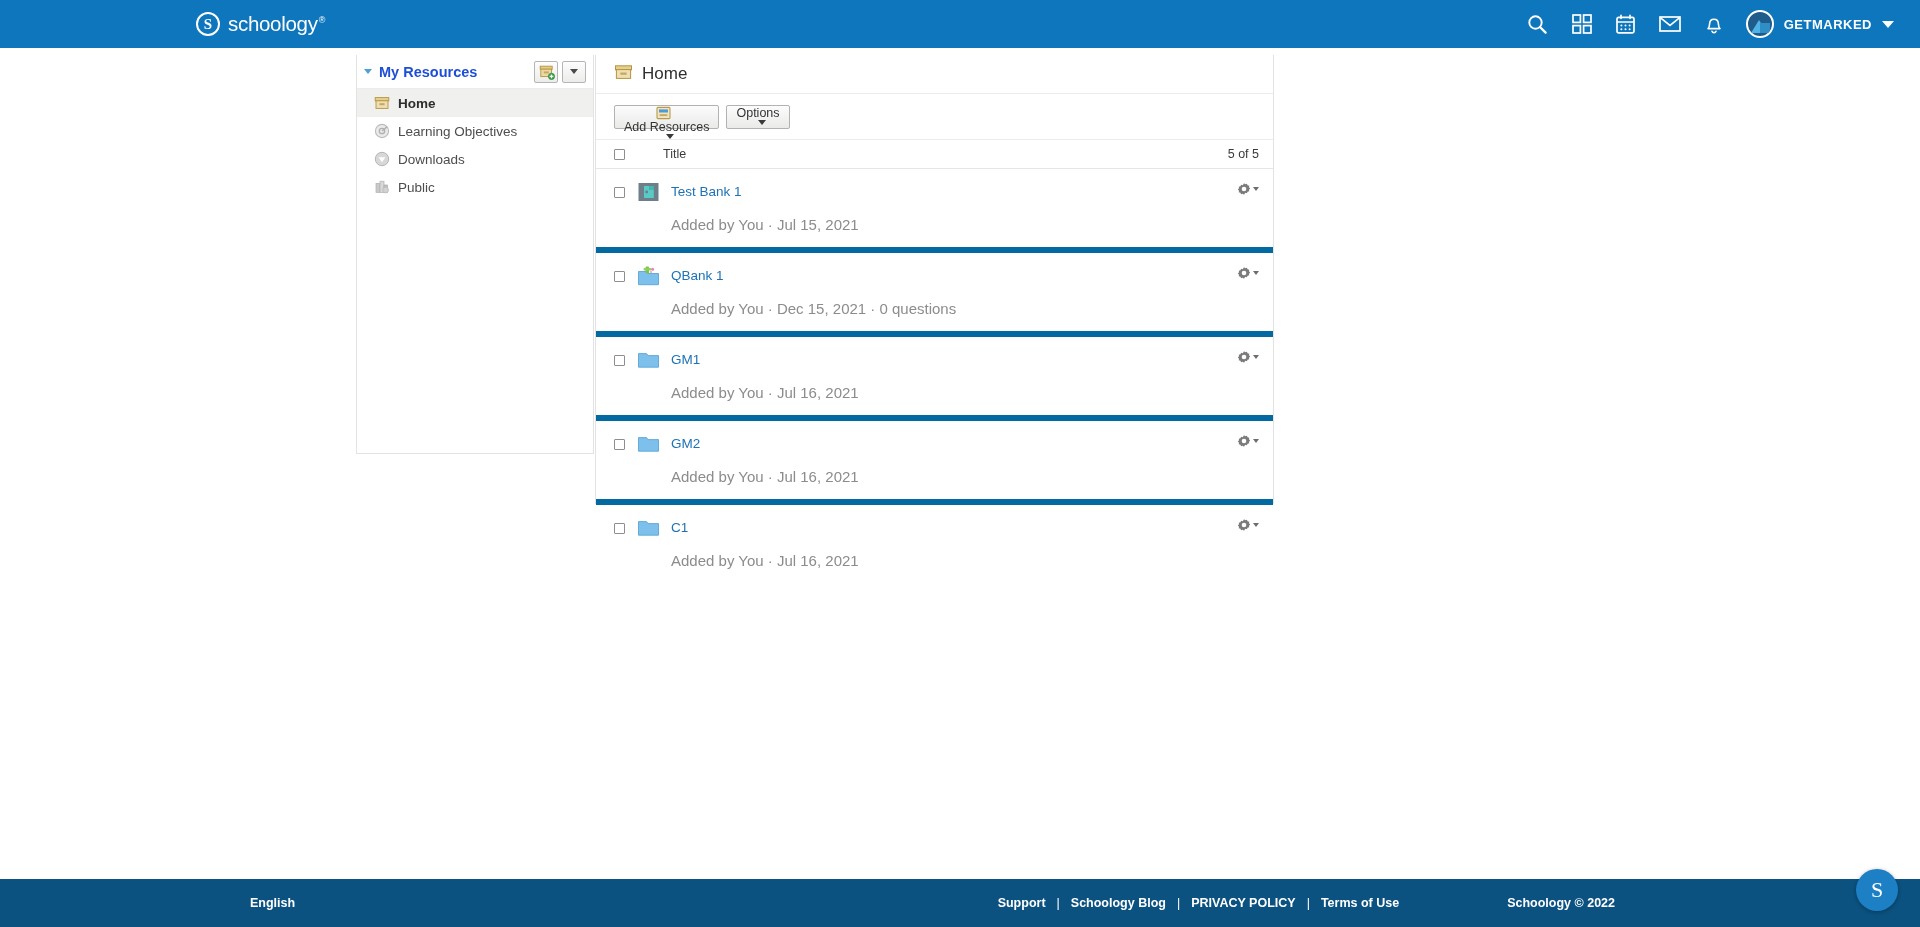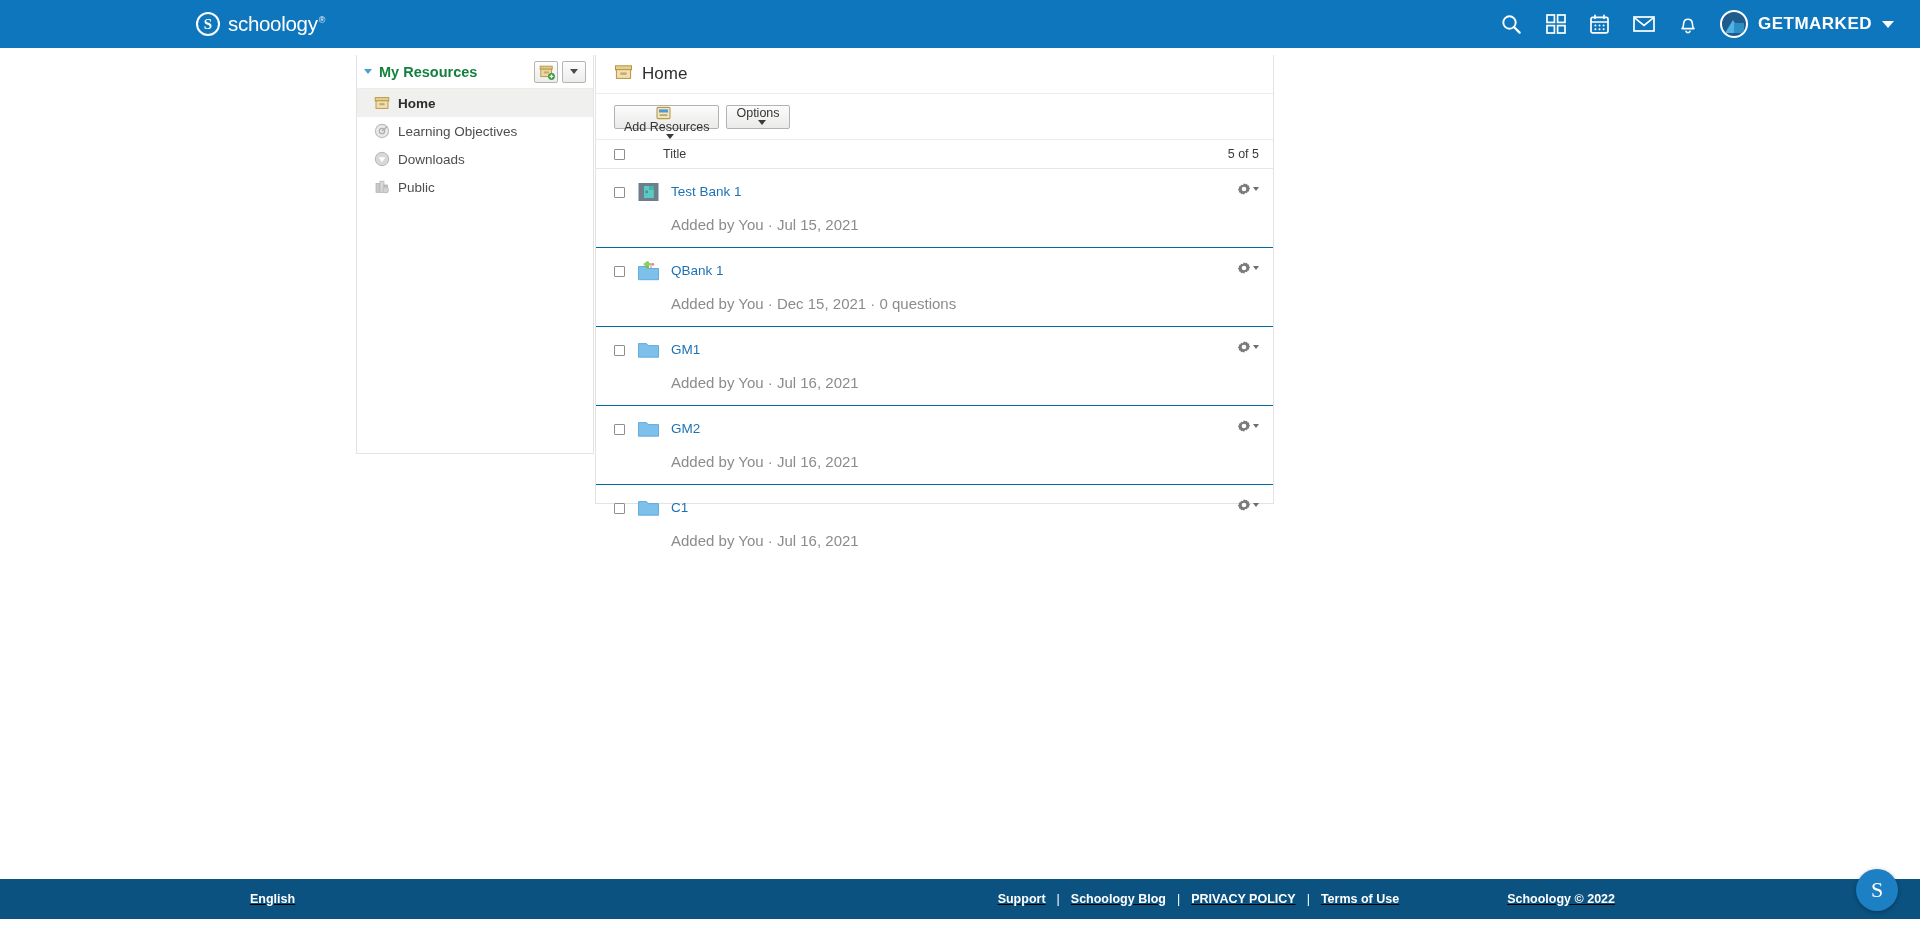--- a/index.html
+++ b/index.html
@@ -47,21 +47,21 @@
     background:#1f5c8b; overflow:hidden; position:relative; flex:none;
   }
   .avatar .mtn {
     position:absolute; left:3px; bottom:3px;
     width:0; height:0; border-left:8px solid transparent; border-right:8px solid transparent;
     border-bottom:13px solid #4fb3e8;
   }
   .avatar .sq {
     position:absolute; right:2px; bottom:3px; width:10px; height:10px; background:#2f8ec4;
   }
-  .username { color:#fff; font-size:17px; font-weight:bold; letter-spacing:0.5px; margin-left:10px; }
+  .username { color:#fff; font-size:13px; font-weight:bold; letter-spacing:0.5px; margin-left:10px; }
   .chev-white {
     margin-left:10px; width:0; height:0;
     border-left:6px solid transparent; border-right:6px solid transparent;
     border-top:7px solid #fff;
   }
 
   
   .page { position:absolute; left:0; top:48px; width:1920px; height:831px; background:#fff; }
 
   
@@ -82,21 +82,21 @@
     background:#fff; border:1px solid #e3e3e3; border-top:none;
   }
   .respanel-head {
     height:34px; display:flex; align-items:center; padding-left:7px; padding-right:7px;
     border-bottom:1px solid #ececec; background:#fff;
   }
   .tri-down {
     width:0;height:0;border-left:4.5px solid transparent;border-right:4.5px solid transparent;
     border-top:5.5px solid #4d9fd4; margin-right:7px;
   }
-  .respanel-title { font-size:14.5px; font-weight:bold; color:#15803d; flex:1; }
+  .respanel-title { font-size:14.5px; font-weight:bold; color:#1d4ed8; flex:1; }
   .btn-sq {
     height:22px; min-width:24px; border:1px solid #b5b5b5; border-radius:2px;
     background:linear-gradient(#fdfdfd,#ececeb);
     display:flex;align-items:center;justify-content:center; cursor:pointer;
   }
   .btn-sq + .btn-sq { margin-left:4px; }
   .caret-dk { width:0;height:0;border-left:4.5px solid transparent;border-right:4.5px solid transparent;border-top:5px solid #4a4a4a;}
   .res-nav { padding-top:0px; }
   .res-item {
     height:28px; display:flex; align-items:center; padding-left:17px; cursor:pointer;
@@ -132,34 +132,34 @@
   }
   .cb {
     width:11px; height:11px; border:1.4px solid #8e8e8e; border-radius:1px; background:#fff;
     flex:none; cursor:pointer;
   }
   .th-title { font-size:12.5px; color:#3b3b3b; margin-left:38px; }
   .th-count { margin-left:auto; font-size:12.5px; color:#3b3b3b; }
 
   .row {
     display:flex; align-items:flex-start; padding:15px 14px 14px 18px;
-    border-bottom:1px solid #0369a1; position:relative; min-height:59px;
+    border-bottom:6px solid #0369a1; position:relative; min-height:59px;
   }
   .row:last-child { border-bottom:none; }
   .row-ico { width:23px; height:21px; margin-left:12px; margin-top:-3px; position:relative; flex:none;}
   .row-body { margin-left:11px; flex:1; }
   .row-title { font-size:13.5px; color:#1d72b5; text-decoration:none; display:block; cursor:pointer; }
   .row-meta { font-size:15px; color:#8c8c8c; margin-top:17px; }
   .gear-wrap { position:absolute; right:14px; top:13px; display:flex; align-items:center; cursor:pointer; }
   .gear-caret { width:0;height:0;border-left:3.5px solid transparent;border-right:3.5px solid transparent;border-top:4.5px solid #6d6d6d; margin-left:2px;}
 
   
   .footer {
-    position:absolute; left:0; top:879px; width:1920px; height:40px; background:#0b5280;
-    display:flex; align-items:center;text-decoration:underline;
+    position:absolute; left:0; top:879px; width:1920px; height:48px; background:#0b5280;
+    display:flex; align-items:center;
   }
   .f-lang { color:#fff; font-size:12.5px; font-weight:bold; margin-left:250px; cursor:pointer;}
   .f-links { margin-left:auto; display:flex; align-items:center; }
   .f-links a { color:#fff; font-size:12.5px; font-weight:bold; text-decoration:none; cursor:pointer;}
   .f-sep { color:#ffffff; font-size:12.5px; margin:0 11px; }
   .f-copy { color:#fff; font-size:12.5px; font-weight:bold; margin-left:108px; margin-right:305px;}
   .chatbtn {
     position:absolute; right:22px; bottom:16px; width:42px; height:42px; border-radius:50%;
     background:#1d7fc4; display:flex; align-items:center; justify-content:center;
     color:#fff; font-size:22px; font-family:"Liberation Serif", serif; cursor:pointer;

